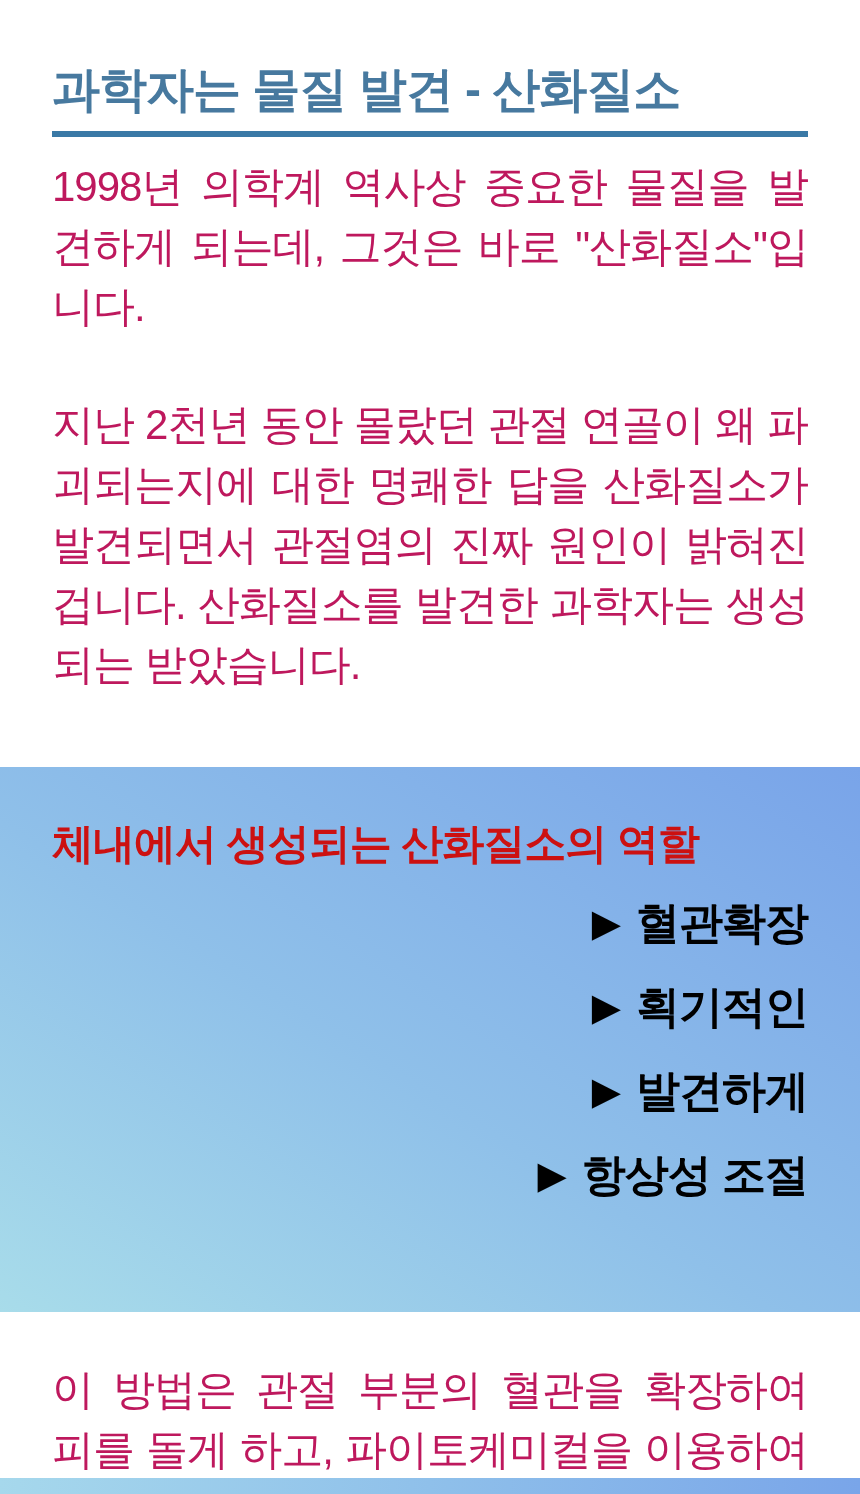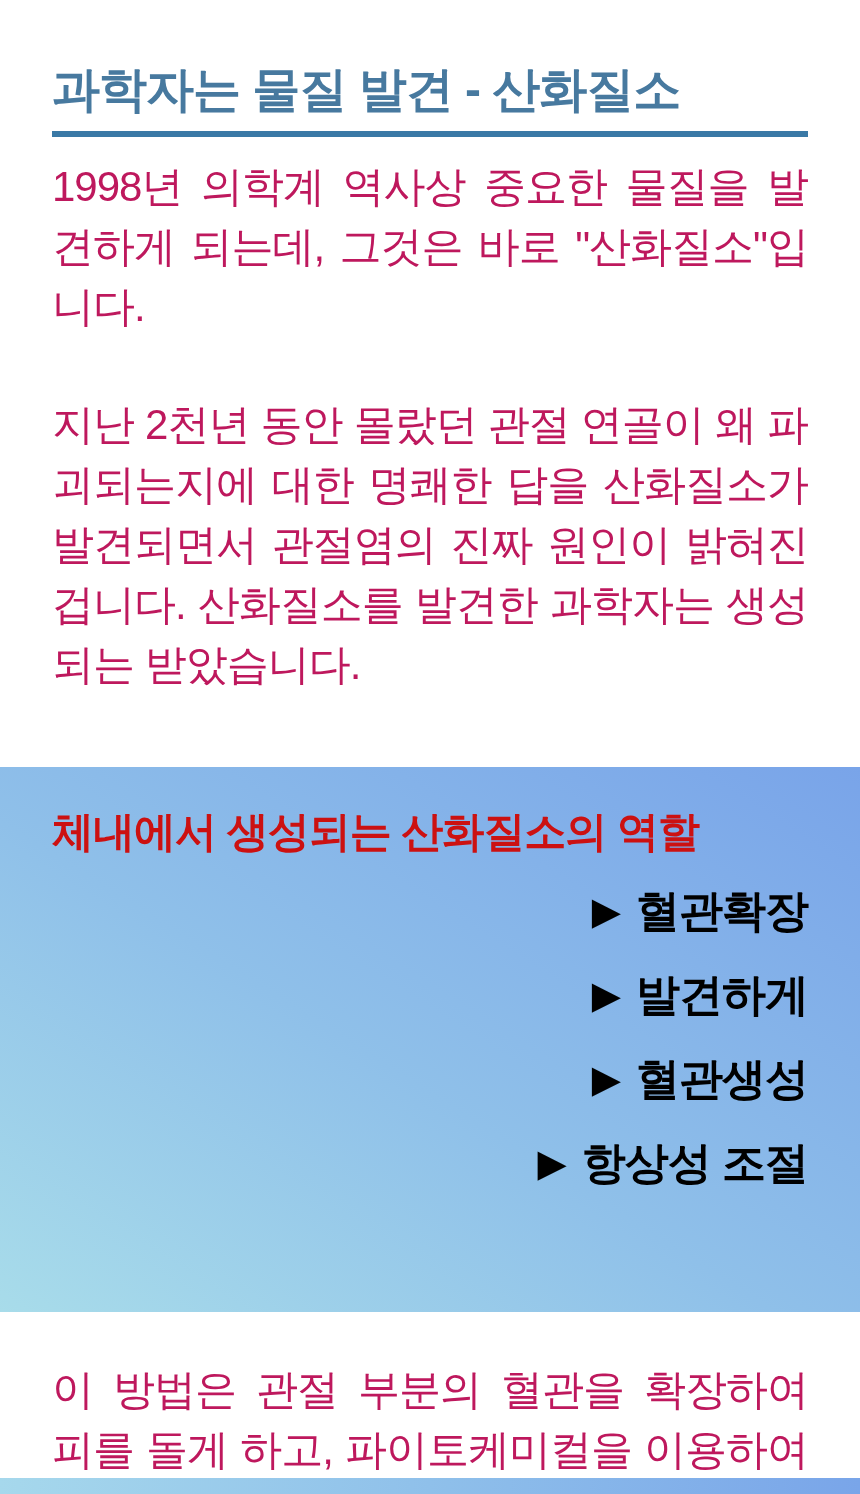--- a/index.html
+++ b/index.html
@@ -43,21 +43,21 @@
     text-align: justify;
   }
   .body-para.first {
     margin-top: 20px;
   }
   .highlight-box {
     box-sizing: border-box;
     margin-top: 72px;
     width: 860px;
     height: 545px;
-    padding: 40px 52px 0 52px;
+    padding: 52px 52px 0 52px;
     background: linear-gradient(to bottom left, #79a4e9 0%, #8fc0e9 55%, #a8dcea 100%);
     overflow: hidden;
   }
   .box-heading {
     margin: 0;
     font-size: 42px;
     line-height: 50px;
     font-weight: bold;
     letter-spacing: -1px;
     color: #cc1111;
@@ -110,24 +110,24 @@
 
   <p class="body-para">지난 2천년 동안 몰랐던 관절 연골이 왜 파괴되는지에 대한 명쾌한 답을 산화질소가 발견되면서 관절염의 진짜 원인이 밝혀진 겁니다. 산화질소를 발견한 과학자는 생성되는 받았습니다.</p>
 
   <section class="highlight-box">
     <h2 class="box-heading">체내에서 생성되는 산화질소의 역할</h2>
     <ul class="roles-list">
       <li class="role-item">
         <span class="bullet">▶</span><span class="role-label">혈관확장</span>
       </li>
       <li class="role-item">
-        <span class="bullet">▶</span><span class="role-label">발견하게</span>
+        <span class="bullet">▶</span><span class="role-label">획기적인</span>
       </li>
       <li class="role-item">
-        <span class="bullet">▶</span><span class="role-label">혈관생성</span>
+        <span class="bullet">▶</span><span class="role-label">발견하게</span>
       </li>
       <li class="role-item">
         <span class="bullet">▶</span><span class="role-label">항상성 조절</span>
       </li>
     </ul>
   </section>
 
   <p class="body-para last">이 방법은 관절 부분의 혈관을 확장하여 피를 돌게 하고, 파이토케미컬을 이용하여 염증을 없애는 혁신적인 방법입니다.</p>
 
   <div class="bottom-bar"></div>

